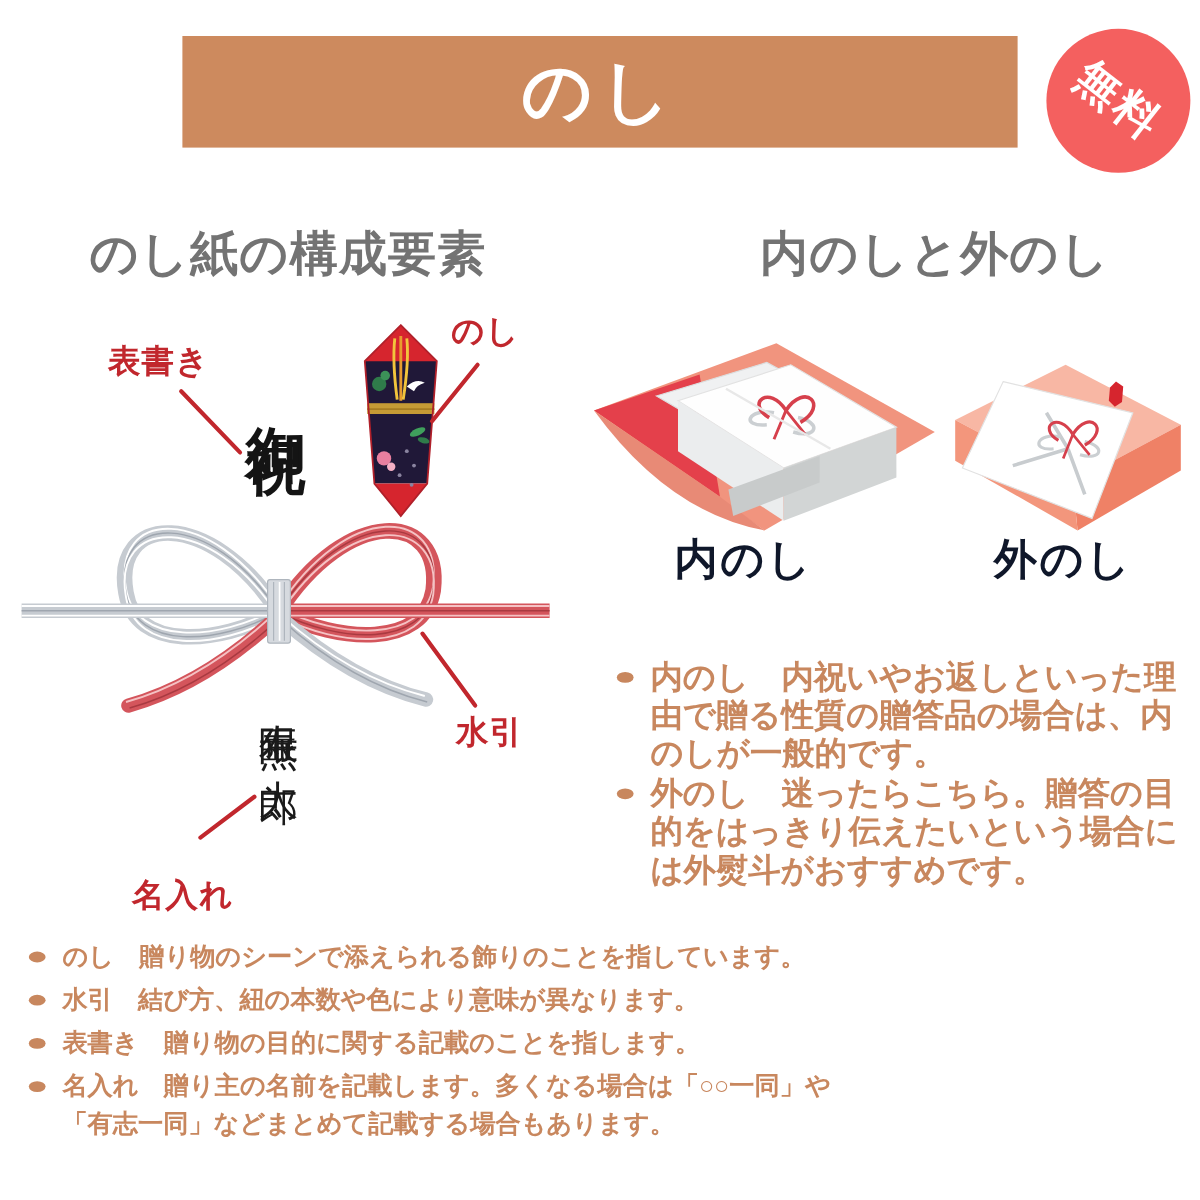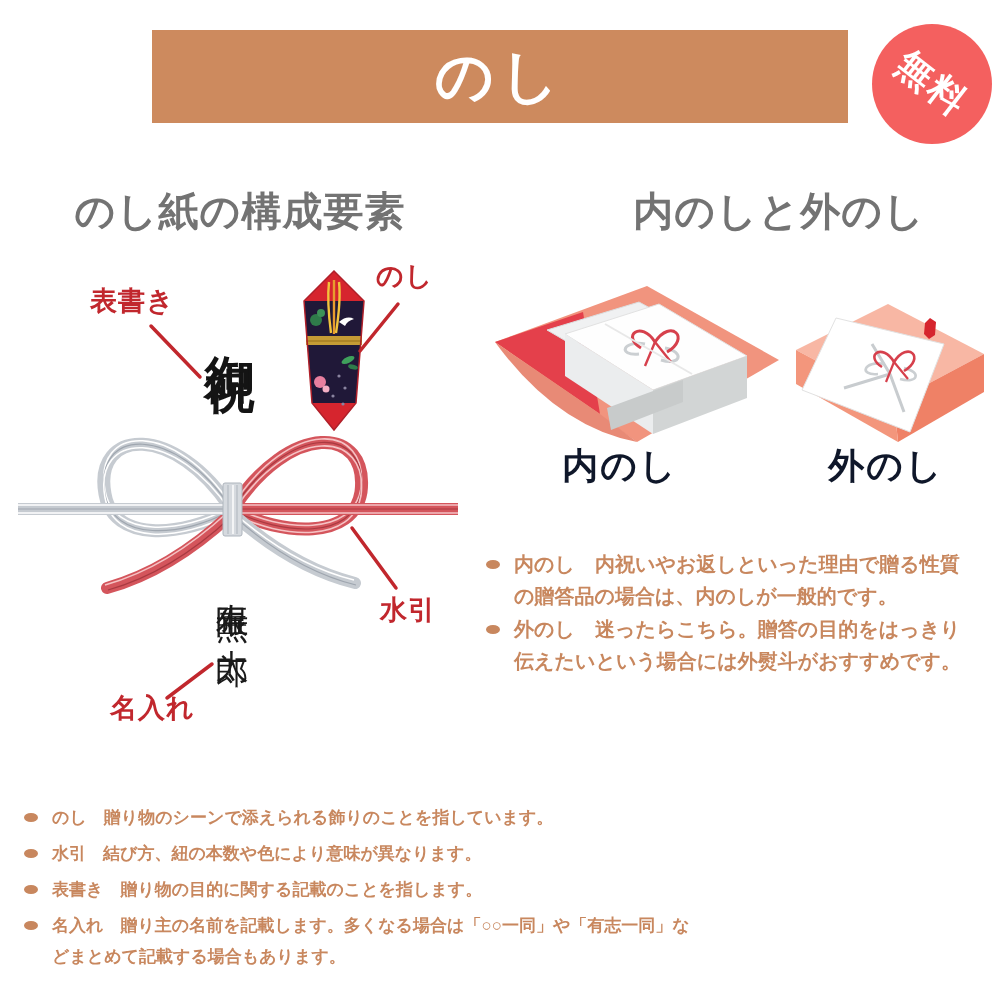--- a/index.html
+++ b/index.html
@@ -57,24 +57,24 @@
   }
   .box-label.uchi{left:540px;}
   .box-label.soto{left:806px;}
   
   .bullets{position:absolute;list-style:none;margin:0;padding:0;color:#C8875E;font-weight:bold;}
   .bullets li{display:flex;align-items:flex-start;}
   .bullets .dot{
     flex:0 0 14px;width:9px;height:9px;border-radius:50%;background:#C8875E;
     margin-right:14px;
   }
-  .right-bullets{left:486px;top:548px;width:478px;font-size:20px;line-height:32px;}
+  .right-bullets{left:514px;top:548px;width:478px;font-size:27px;line-height:32px;}
   .right-bullets .dot{margin-top:12px;}
   .right-bullets li{margin-bottom:1px;}
-  .bottom-bullets{left:24px;top:802px;width:670px;font-size:17px;line-height:31px;}
+  .bottom-bullets{left:24px;top:782px;width:670px;font-size:21px;line-height:31px;}
   .bottom-bullets .dot{margin-top:11px;}
   .bottom-bullets li{margin-bottom:5px;}
   .bullets .txt{flex:1;}
 </style>
 </head>
 <body>
 
 <div class="canvas">
 
   <div class="banner">
@@ -162,21 +162,21 @@
     <line x1="222" y1="65" x2="222" y2="114" stroke="#AEB5BD" stroke-width="1"></line>
   </svg>
 
   <span class="red-label" style="left:380px;top:592px;">水引</span>
   <svg class="pointer" style="left:346px;top:522px;" width="56" height="72">
     <line x1="6" y1="6" x2="50" y2="66" stroke="#C1272D" stroke-width="3.5" stroke-linecap="round"></line>
   </svg>
 
   <div class="name-vertical">寿限無　太郎</div>
 
-  <span class="red-label" style="left:110px;top:690px;">名入れ</span>
+  <span class="red-label" style="left:110px;top:728px;">名入れ</span>
   <svg class="pointer" style="left:162px;top:658px;" width="56" height="46">
     <line x1="5" y1="40" x2="50" y2="6" stroke="#C1272D" stroke-width="3.5" stroke-linecap="round"></line>
   </svg>
 
   <svg class="uchi-box" width="300" height="228" viewBox="0 0 300 228">
 
     <polygon points="8,70 160,14 292,88 150,170" fill="#F1947E"></polygon>
     <polygon points="8,70 96,40 113,142" fill="#E4404B"></polygon>
     <path d="M8,70 Q70,155 150,170 L113,142 Z" fill="#E88A76"></path>
 

